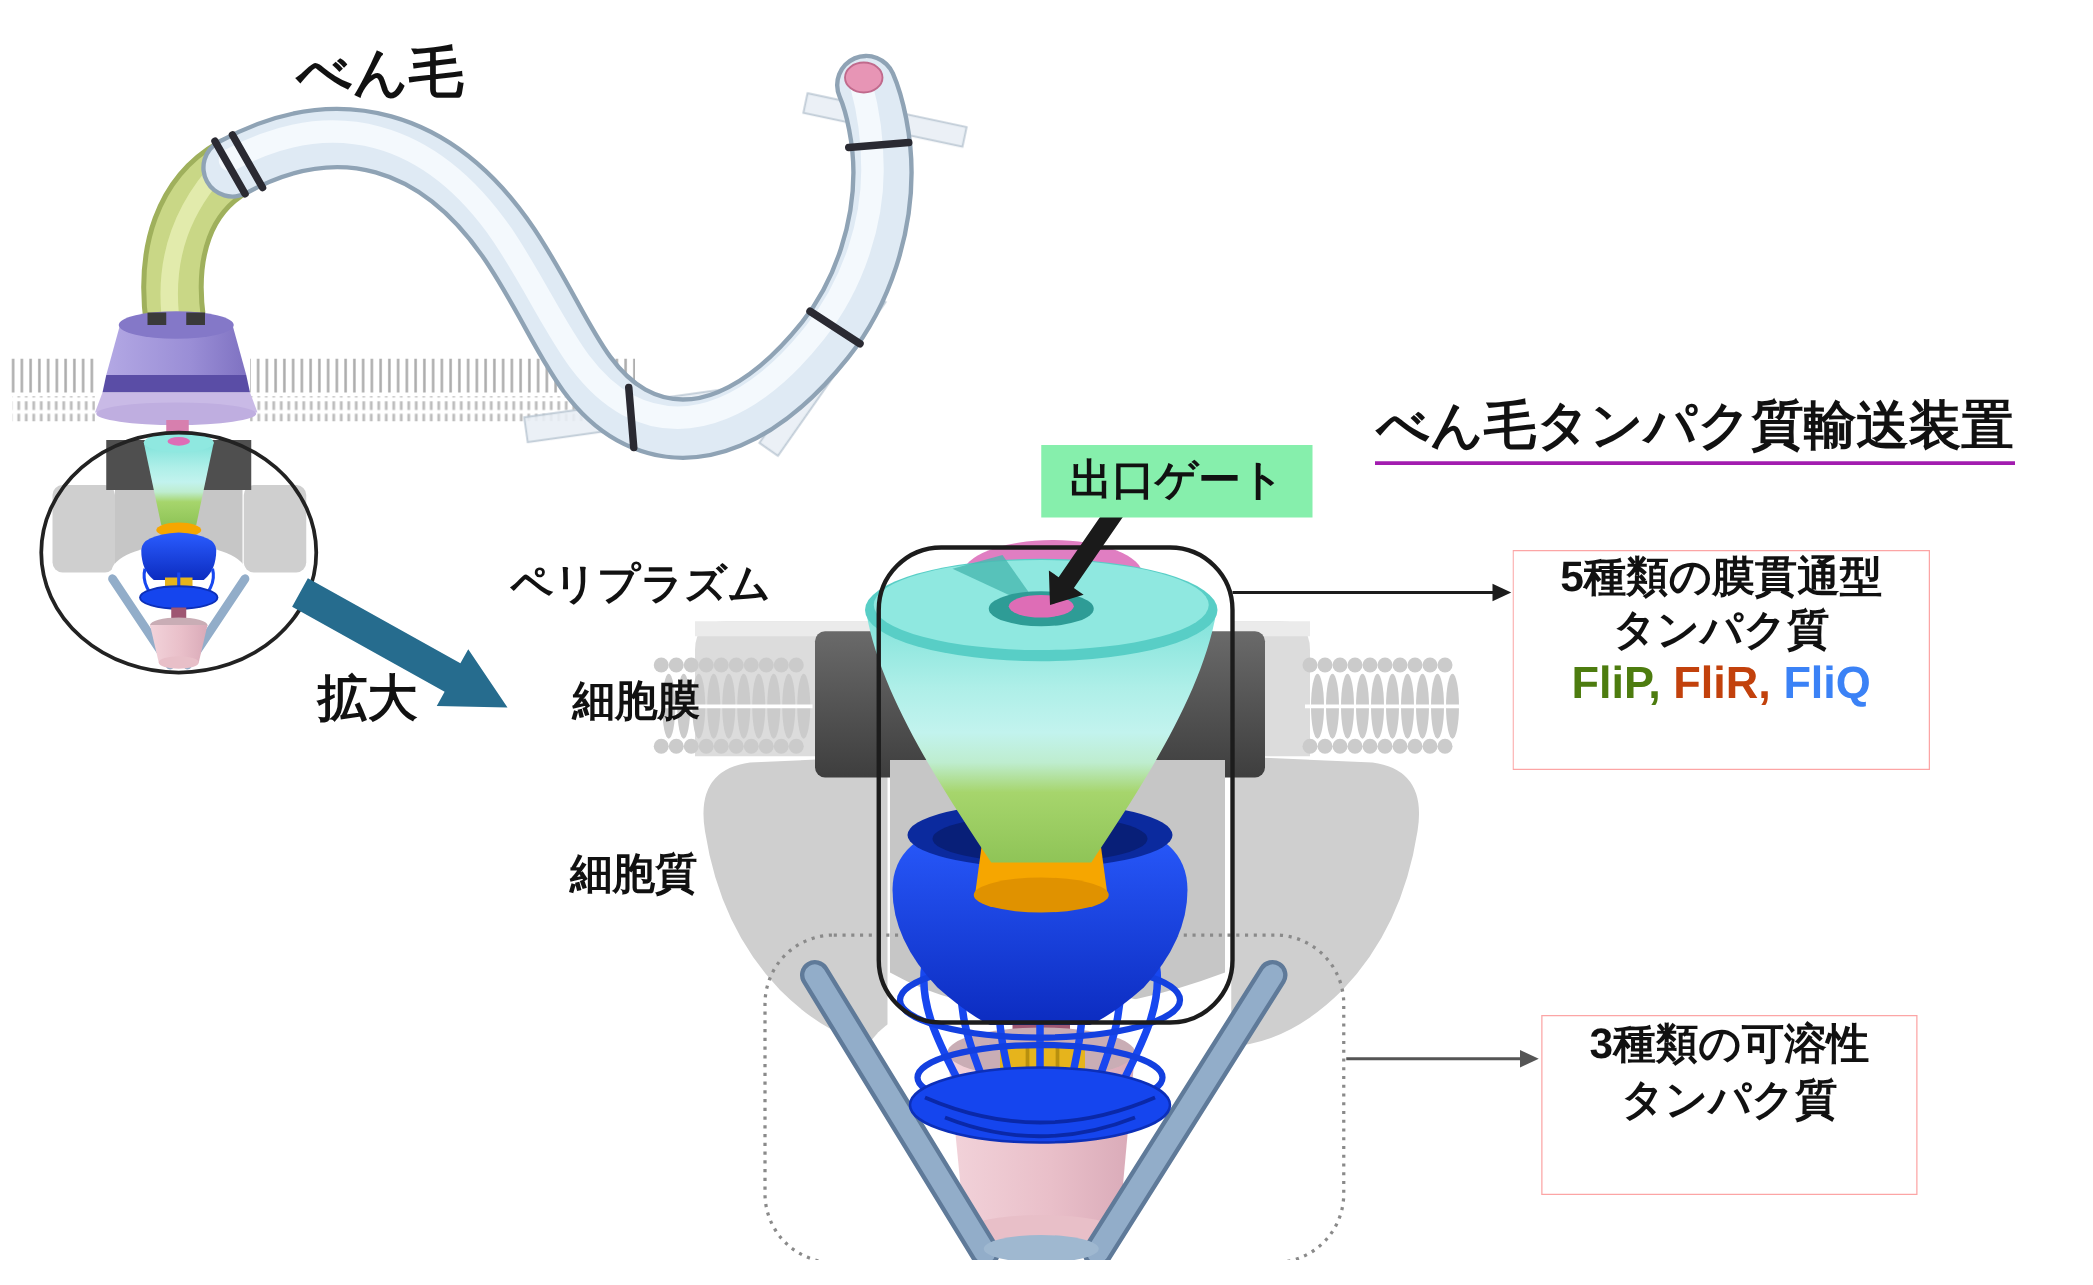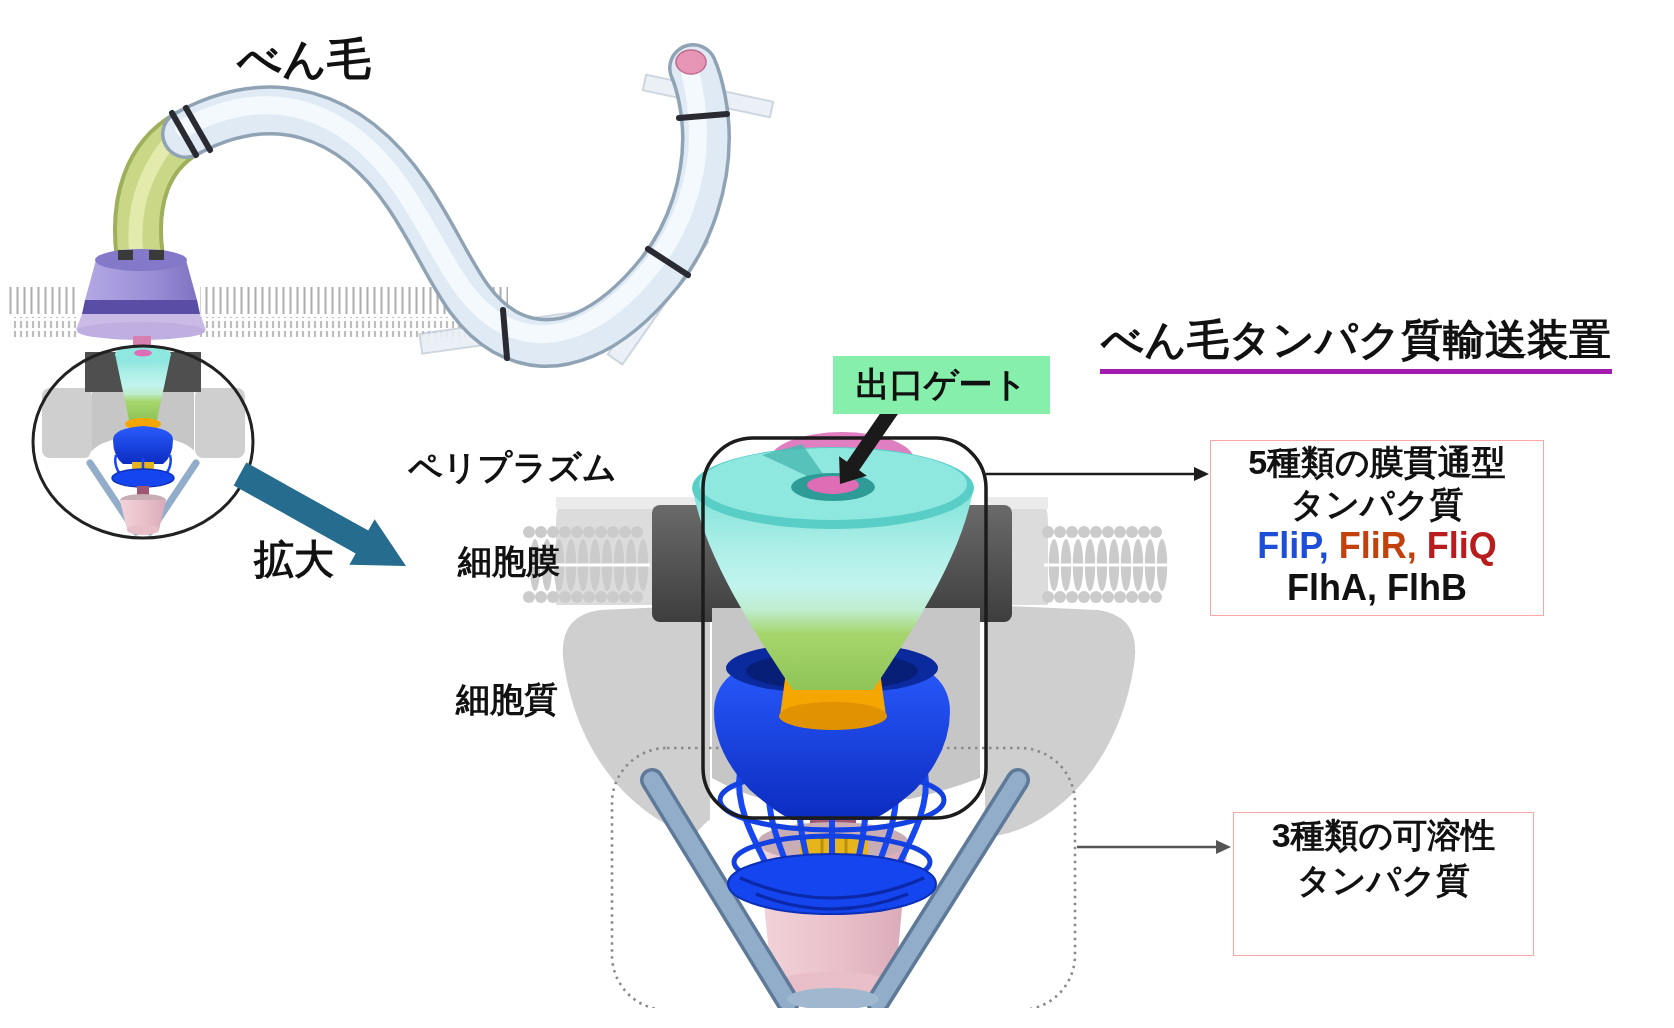--- a/index.html
+++ b/index.html
@@ -15,21 +15,21 @@
   .lbl-membrane{left:458px;top:542px;font-size:34px;font-weight:600;}
   .lbl-cytoplasm{left:456px;top:680px;font-size:34px;font-weight:600;}
   .lbl-exitgate{
     left:833px;top:356px;width:217px;height:58px;background:#86efac;
     display:flex;align-items:center;justify-content:center;
     font-size:34px;font-weight:600;
   }
   .lbl-title{
     left:1100px;top:316px;width:512px;text-align:center;
     font-size:42px;font-weight:700;
-    border-bottom:5px solid #a21caf;padding-bottom:5px;
+    border-bottom:3px solid #a21caf;padding-bottom:5px;
   }
   .infobox{
     position:absolute;background:#ffffff;border:1px solid #fca5a5;
     display:flex;flex-direction:column;align-items:center;
     text-align:center;
   }
   .box-transmembrane{left:1210px;top:440px;width:332px;height:174px;}
   .box-soluble{left:1233px;top:812px;width:299px;height:142px;}
   .boxline{white-space:nowrap;}
   .boxline.jp{font-size:34px;font-weight:600;line-height:42px;}
@@ -289,25 +289,24 @@
   <div class="label lbl-cytoplasm">細胞質</div>
 
   <div class="label lbl-exitgate">出口ゲート</div>
 
   <div class="label lbl-title">べん毛タンパク質輸送装置</div>
 
   <div class="infobox box-transmembrane">
     <div class="boxline jp">5種類の膜貫通型</div>
     <div class="boxline jp">タンパク質</div>
     <div class="boxline en">
-      <span style="color:#1d4ed8">FliP,</span>
+      <span style="color:#4d7c0f">FliP,</span>
       <span style="color:#c2410c"> FliR,</span>
-      <span style="color:#b91c1c"> FliQ</span>
+      <span style="color:#3b82f6"> FliQ</span>
     </div>
-    <div class="boxline en">FlhA, FlhB</div>
   </div>
 
   <div class="infobox box-soluble">
     <div class="boxline jp">3種類の可溶性</div>
     <div class="boxline jp">タンパク質</div>
   </div>
 
 </div>
 
 </body></html>

